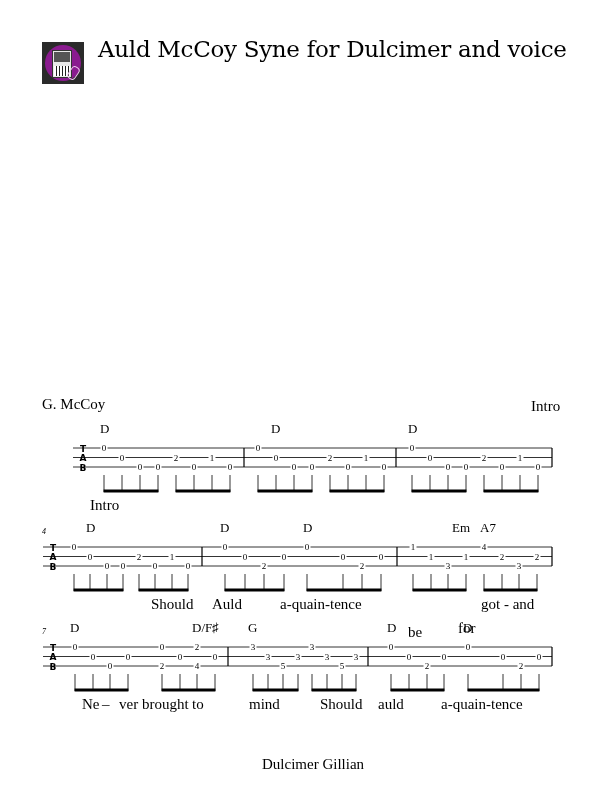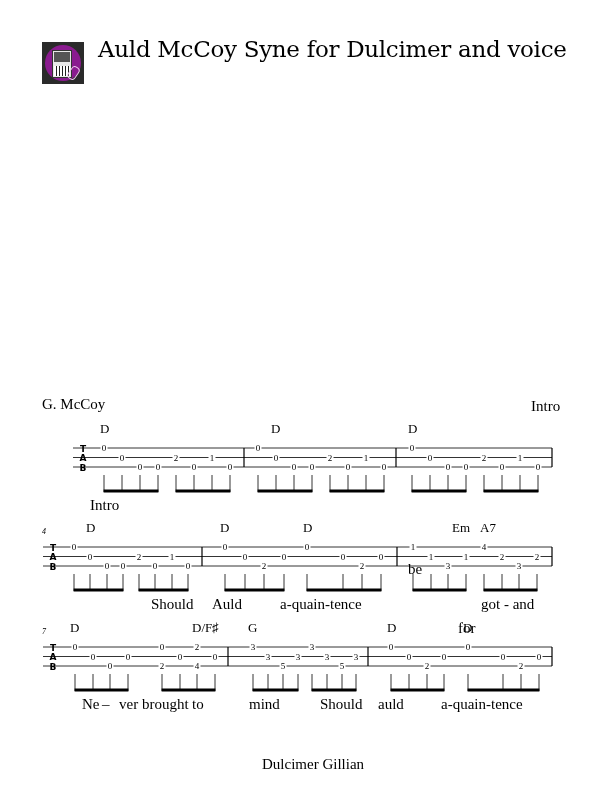--- a/index.html
+++ b/index.html
@@ -222,21 +222,21 @@
         <rect x="483.6" y="588.5" width="53.8" height="3" fill="#000"></rect>
       </svg>
       <div class="abs chord" style="left: 86px; top: 520px;">D</div>
       <div class="abs chord" style="left: 220px; top: 520px;">D</div>
       <div class="abs chord" style="left: 303px; top: 520px;">D</div>
       <div class="abs chord" style="left: 428px; top: 520px; margin-left: 24px;">Em</div>
       <div class="abs chord" style="left: 480px; top: 520px;">A7</div>
       <div class="abs lyric" style="left: 151px; top: 596px;">Should</div>
       <div class="abs lyric" style="left: 212px; top: 596px;">Auld</div>
       <div class="abs lyric" style="left: 280px; top: 596px;">a-quain-tence</div>
-      <div class="abs lyric" style="left: 408px; top: 561px;">be</div>
+      <div class="abs lyric" style="left: 408px; top: 624px;">be</div>
       <div class="abs lyric" style="left: 458px; top: 620px;">for</div>
       <div class="abs lyric" style="left: 481px; top: 596px;">got - and</div>
       <div class="abs measnum" style="left: 42px; top: 527px;">4</div>
     </div>
     <div>
       <svg width="612" height="792" class="staff">
         <line x1="43" y1="647" x2="552" y2="647" stroke="#000" stroke-width="0.8"></line>
         <line x1="43" y1="656.5" x2="552" y2="656.5" stroke="#000" stroke-width="0.8"></line>
         <line x1="43" y1="666" x2="552" y2="666" stroke="#000" stroke-width="0.8"></line>
         <line x1="228" y1="647" x2="228" y2="666" stroke="#000" stroke-width="1.2"></line>

